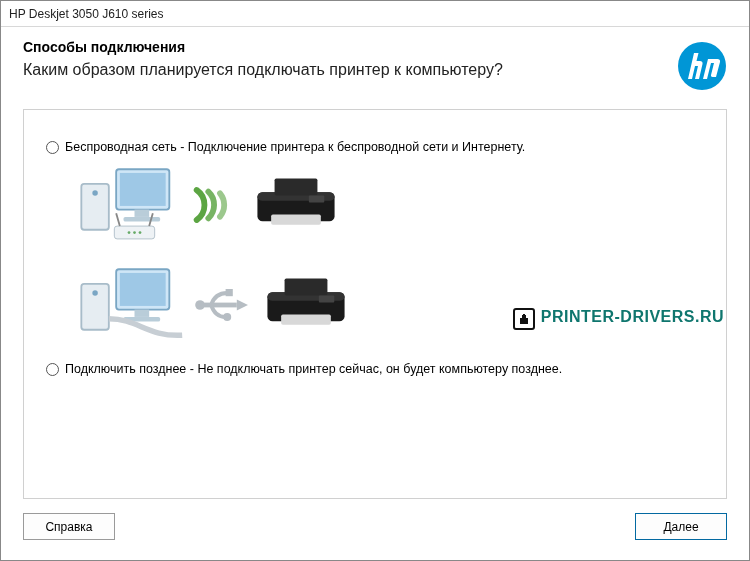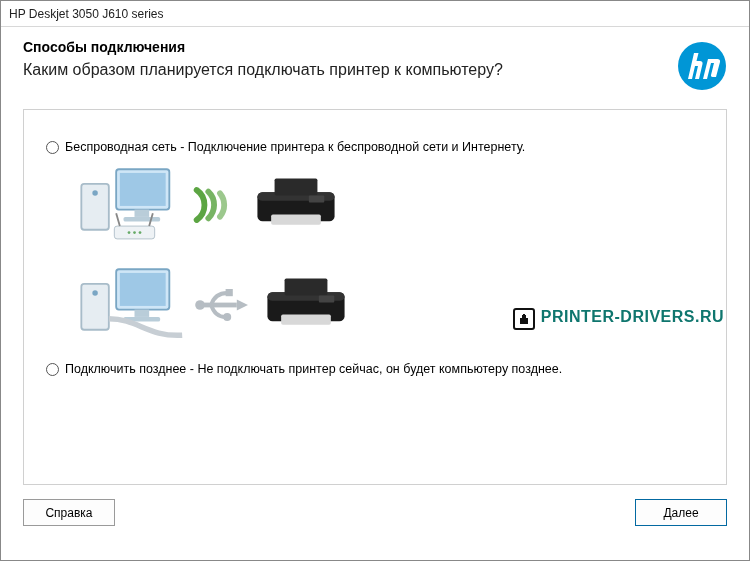--- a/index.html
+++ b/index.html
@@ -115,21 +115,21 @@
     content: "";
     width: 18px; height: 18px;
     border: 2px solid #111;
     border-radius: 3px;
     display: inline-block;
     background:
       radial-gradient(circle at 50% 35%, #111 2px, transparent 2px),
       linear-gradient(#111,#111) 50% 70%/8px 6px no-repeat;
   }
   .footer {
-    padding: 14px 22px 34px 22px;
+    padding: 14px 22px 20px 22px;
     display: flex;
     justify-content: space-between;
     align-items: center;
   }
   .btn {
     min-width: 92px;
     height: 27px;
     font-size: 12px;
     background: #fdfdfd;
     border: 1px solid #9a9a9a;

